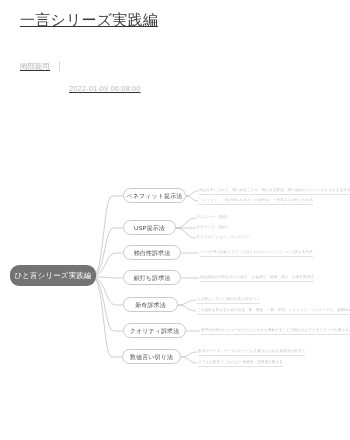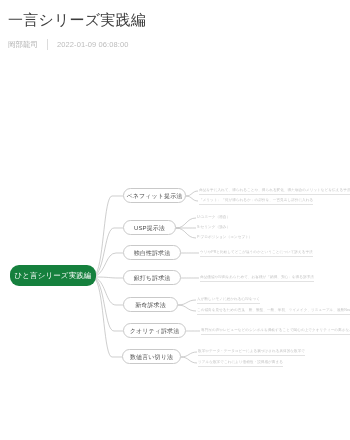--- a/index.html
+++ b/index.html
@@ -11,22 +11,23 @@
     width: 350px;
     height: 440px;
     overflow: hidden;
     font-family: "Liberation Sans", "DejaVu Sans", sans-serif;
     color: #333333;
     position: relative;
   }
 
   
   .doc-header {
-    padding: 10px 12px 0 8px;
+    padding: 10px 12px 0 20px;
     box-sizing: border-box;
+    text-decoration: underline;
   }
   .doc-title {
     font-size: 15px;
     line-height: 20px;
     font-weight: 400;
     color: #3c3c3c;
     letter-spacing: 0.2px;
     margin: 0 0 9px 0;
     white-space: nowrap;
   }
@@ -39,21 +40,21 @@
     white-space: nowrap;
   }
   .byline-author { color: #b0b0b0; text-align: right; }
   .byline-sep {
     display: inline-block;
     width: 1px;
     height: 11px;
     background: #dcdcdc;
     margin: 0 9px;
   }
-  .byline-date { color: #bcbcbc; letter-spacing: 0.1px; }
+  .byline-date { color: #bcbcbc; letter-spacing: 0.1px; margin-top: 45px; }
 
   
   .mindmap {
     position: absolute;
     left: 0;
     top: 0;
     width: 350px;
     height: 440px;
     pointer-events: none;
   }
@@ -67,21 +68,21 @@
     position: absolute;
     left: 0; top: 0;
     width: 350px; height: 440px;
     pointer-events: none;
   }
   .node-layer > * { pointer-events: auto; }
 
   
   .root-node {
     position: absolute;
-    background: #15803d;
+    background: #737373;
     color: #ffffff;
     border-radius: 9px;
     font-size: 7.5px;
     line-height: 1;
     display: flex;
     align-items: center;
     justify-content: center;
     white-space: nowrap;
     letter-spacing: 0.1px;
     box-sizing: border-box;

